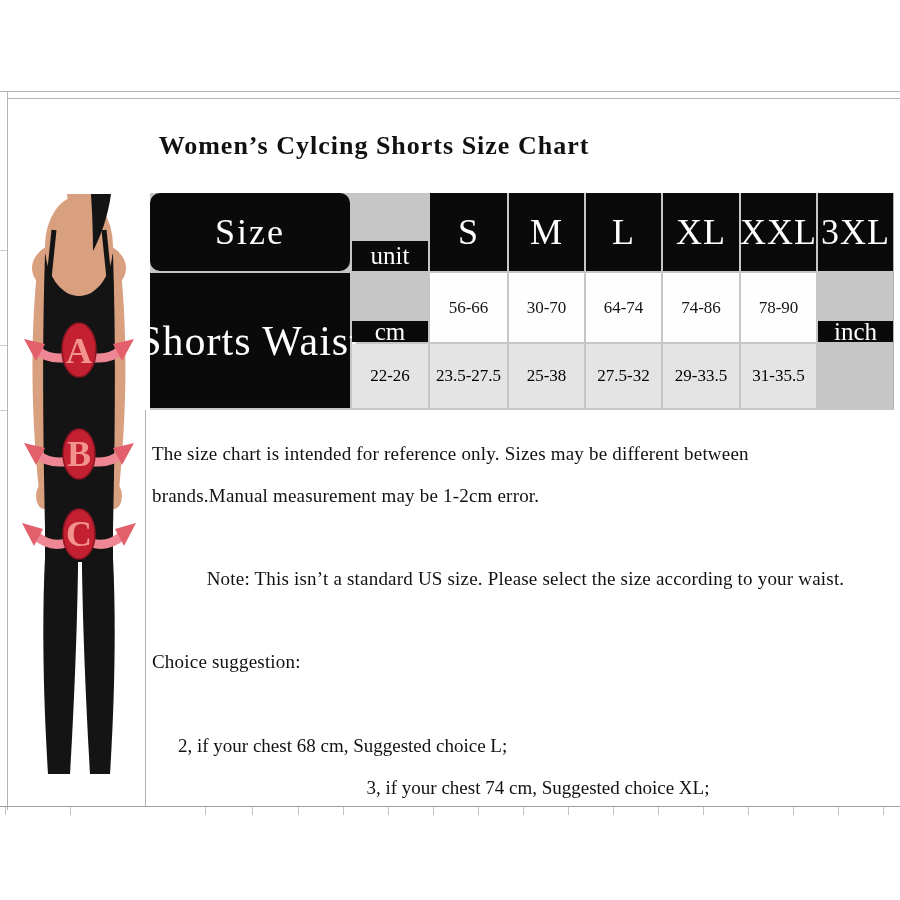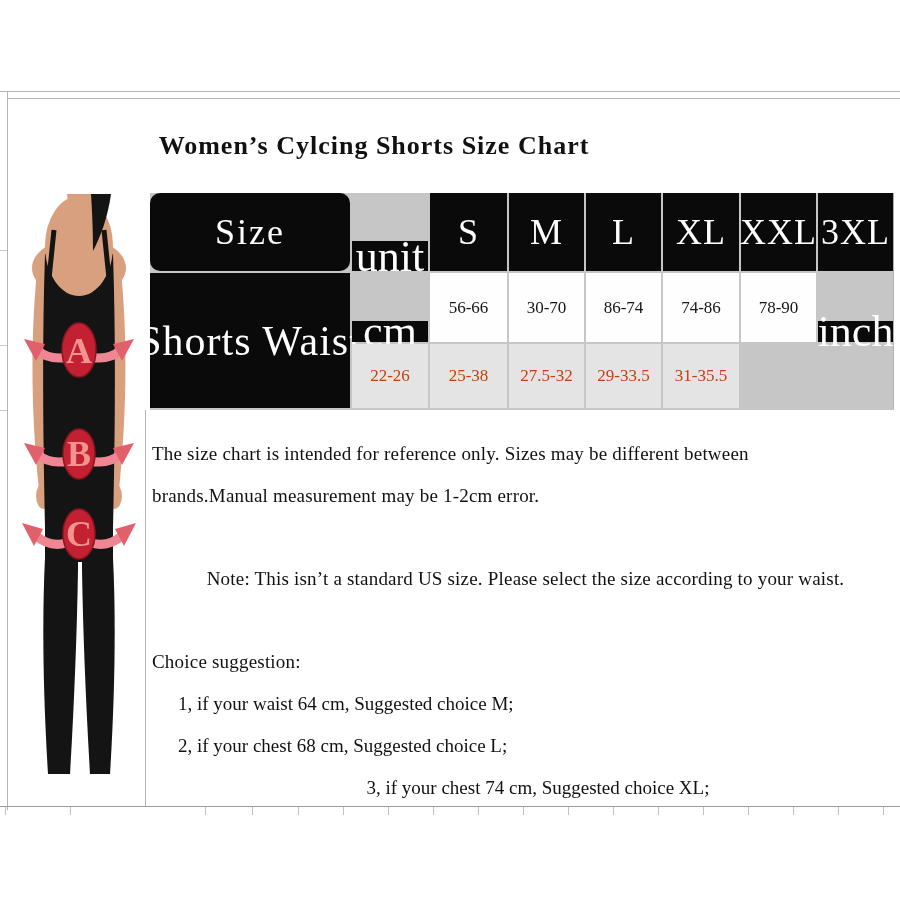--- a/index.html
+++ b/index.html
@@ -31,25 +31,25 @@
     position:absolute;left:150px;top:193px;
     display:grid;
     grid-template-columns:200px 76px 77px 75px 75px 76px 75px 75px;
     grid-template-rows:78px 69px 64px;
     gap:2px;background:#c6c6c6;
     border-right:1px solid #b0b0b0;border-bottom:2px solid #c6c6c6;
   }
   .cell{display:flex;align-items:center;justify-content:center;white-space:nowrap;}
   .blk{background:var(--table-black);color:#fff;}
   .wht{background:#fefefe;color:#161616;}
-  .gry{background:var(--inch-gray);color:#c2410c;}
+  .gry{background:var(--inch-gray);color:#000000;}
   .hdr{font-size:36px;letter-spacing:1px;}
   .hdr-size{font-size:36px;letter-spacing:2px;border-radius:10px;}
   .rowlabel{grid-row:2/4;grid-column:1;font-size:42px;letter-spacing:1px;}
-  .unitlab{font-size:44px;margin-top:48px;}
+  .unitlab{font-size:25px;margin-top:48px;}
   .val{font-size:17px;letter-spacing:0;}
   
   .bodytext{
     position:absolute;left:152px;width:747px;font-size:19px;line-height:42px;
     color:#111;white-space:pre-line;letter-spacing:0.2px;
   }
   .suggestion{position:absolute;left:178px;width:720px;font-size:19px;line-height:42px;color:#111;white-space:nowrap;}
   
   .figure-wrap{position:absolute;left:8px;top:194px;width:142px;height:580px;}
   .badge-oval{fill:var(--badge-red);stroke:#8e1522;stroke-width:1.5px;}
@@ -157,36 +157,36 @@
     <div class="cell blk hdr">L</div>
     <div class="cell blk hdr">XL</div>
     <div class="cell blk hdr">XXL</div>
     <div class="cell blk hdr">3XL</div>
 
     <div class="cell blk rowlabel">Shorts Waist</div>
 
     <div class="cell blk unitlab">cm</div>
     <div class="cell wht val">56-66</div>
     <div class="cell wht val">30-70</div>
-    <div class="cell wht val">86-74</div>
+    <div class="cell wht val">64-74</div>
     <div class="cell wht val">74-86</div>
     <div class="cell wht val">78-90</div>
 
     <div class="cell blk unitlab">inch</div>
     <div class="cell gry val">22-26</div>
+    <div class="cell gry val">23.5-27.5</div>
     <div class="cell gry val">25-38</div>
     <div class="cell gry val">27.5-32</div>
     <div class="cell gry val">29-33.5</div>
     <div class="cell gry val">31-35.5</div>
   </div>
 
   <div class="bodytext" style="top:433px;">The size chart is intended for reference only. Sizes may be different between
 brands.Manual measurement may be 1-2cm error.</div>
   <div class="bodytext" style="top:558px;text-align:center;">Note: This isn’t a standard US size. Please select the size according to your waist.</div>
   <div class="bodytext" style="top:641px;">Choice suggestion:</div>
-  <div class="suggestion" style="top:683px;">1, if your waist 64 cm, Suggested choice M;</div>
   <div class="suggestion" style="top:725px;">2, if your chest 68 cm, Suggested choice L;</div>
   <div class="suggestion" style="top:767px;text-align:center;">3, if your chest 74 cm, Suggested choice XL;</div>
 
 <div class="rtick" style="top: 250px;"></div>
     <div class="rtick" style="top: 345px;"></div>
     <div class="rtick" style="top: 410px;"></div>
   </div>
 
 </body></html>

